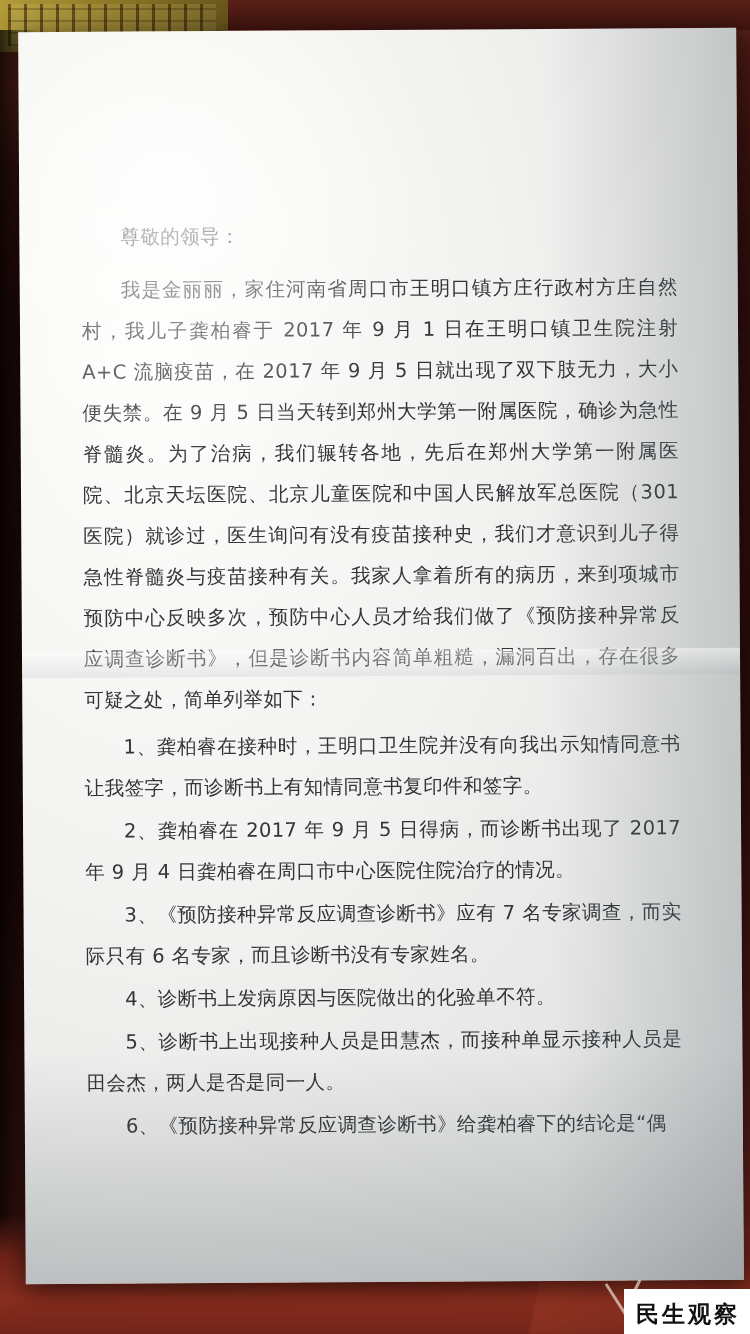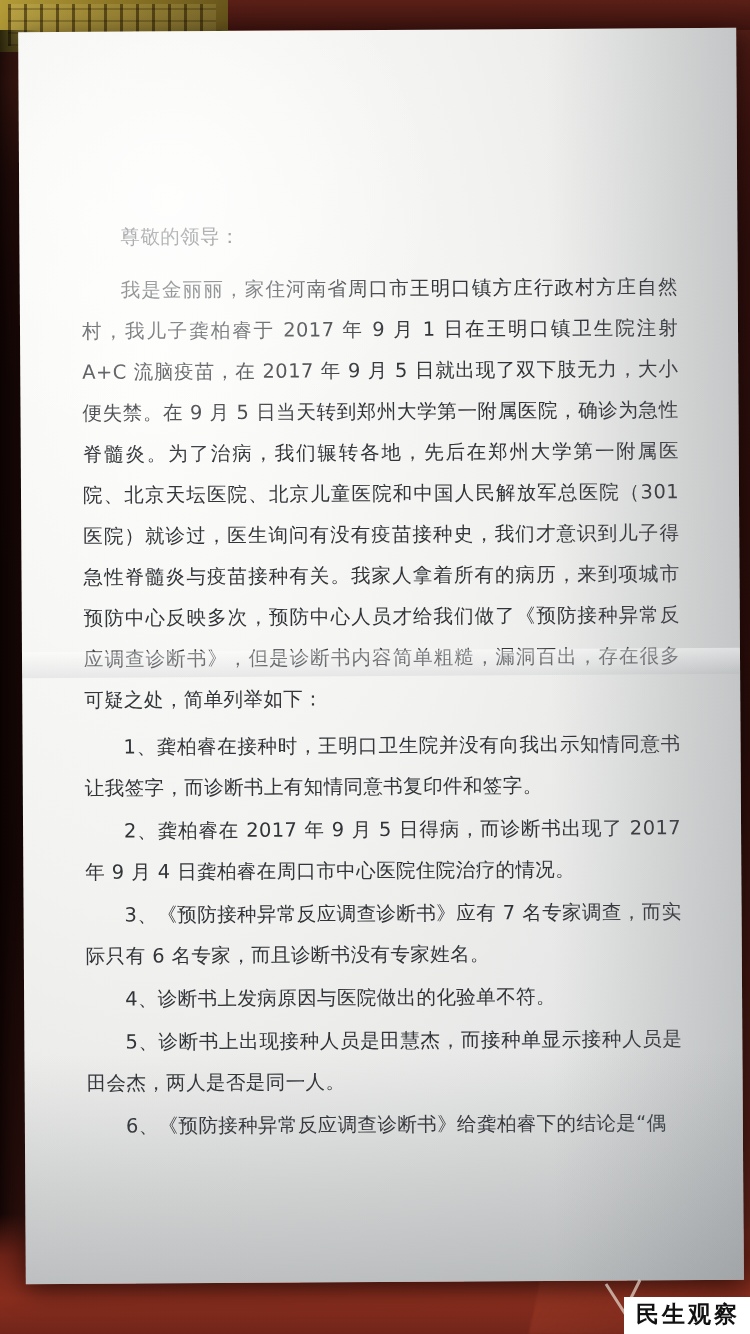--- a/index.html
+++ b/index.html
@@ -135,21 +135,21 @@
   .watermark {
     position: absolute;
     right: 0;
     bottom: 0;
     background: #fff;
     color: #111;
     font-family: "DejaVu Sans", sans-serif;
     font-size: 23px;
     font-weight: bold;
     letter-spacing: 3px;
-    padding: 6px 10px 8px 12px;
+    padding: 14px 10px 8px 12px;
     line-height: 1;
   }
   .wm-mark {
     position: absolute;
     right: 104px;
     bottom: 16px;
     width: 46px;
     height: 40px;
     opacity: .85;
   }

